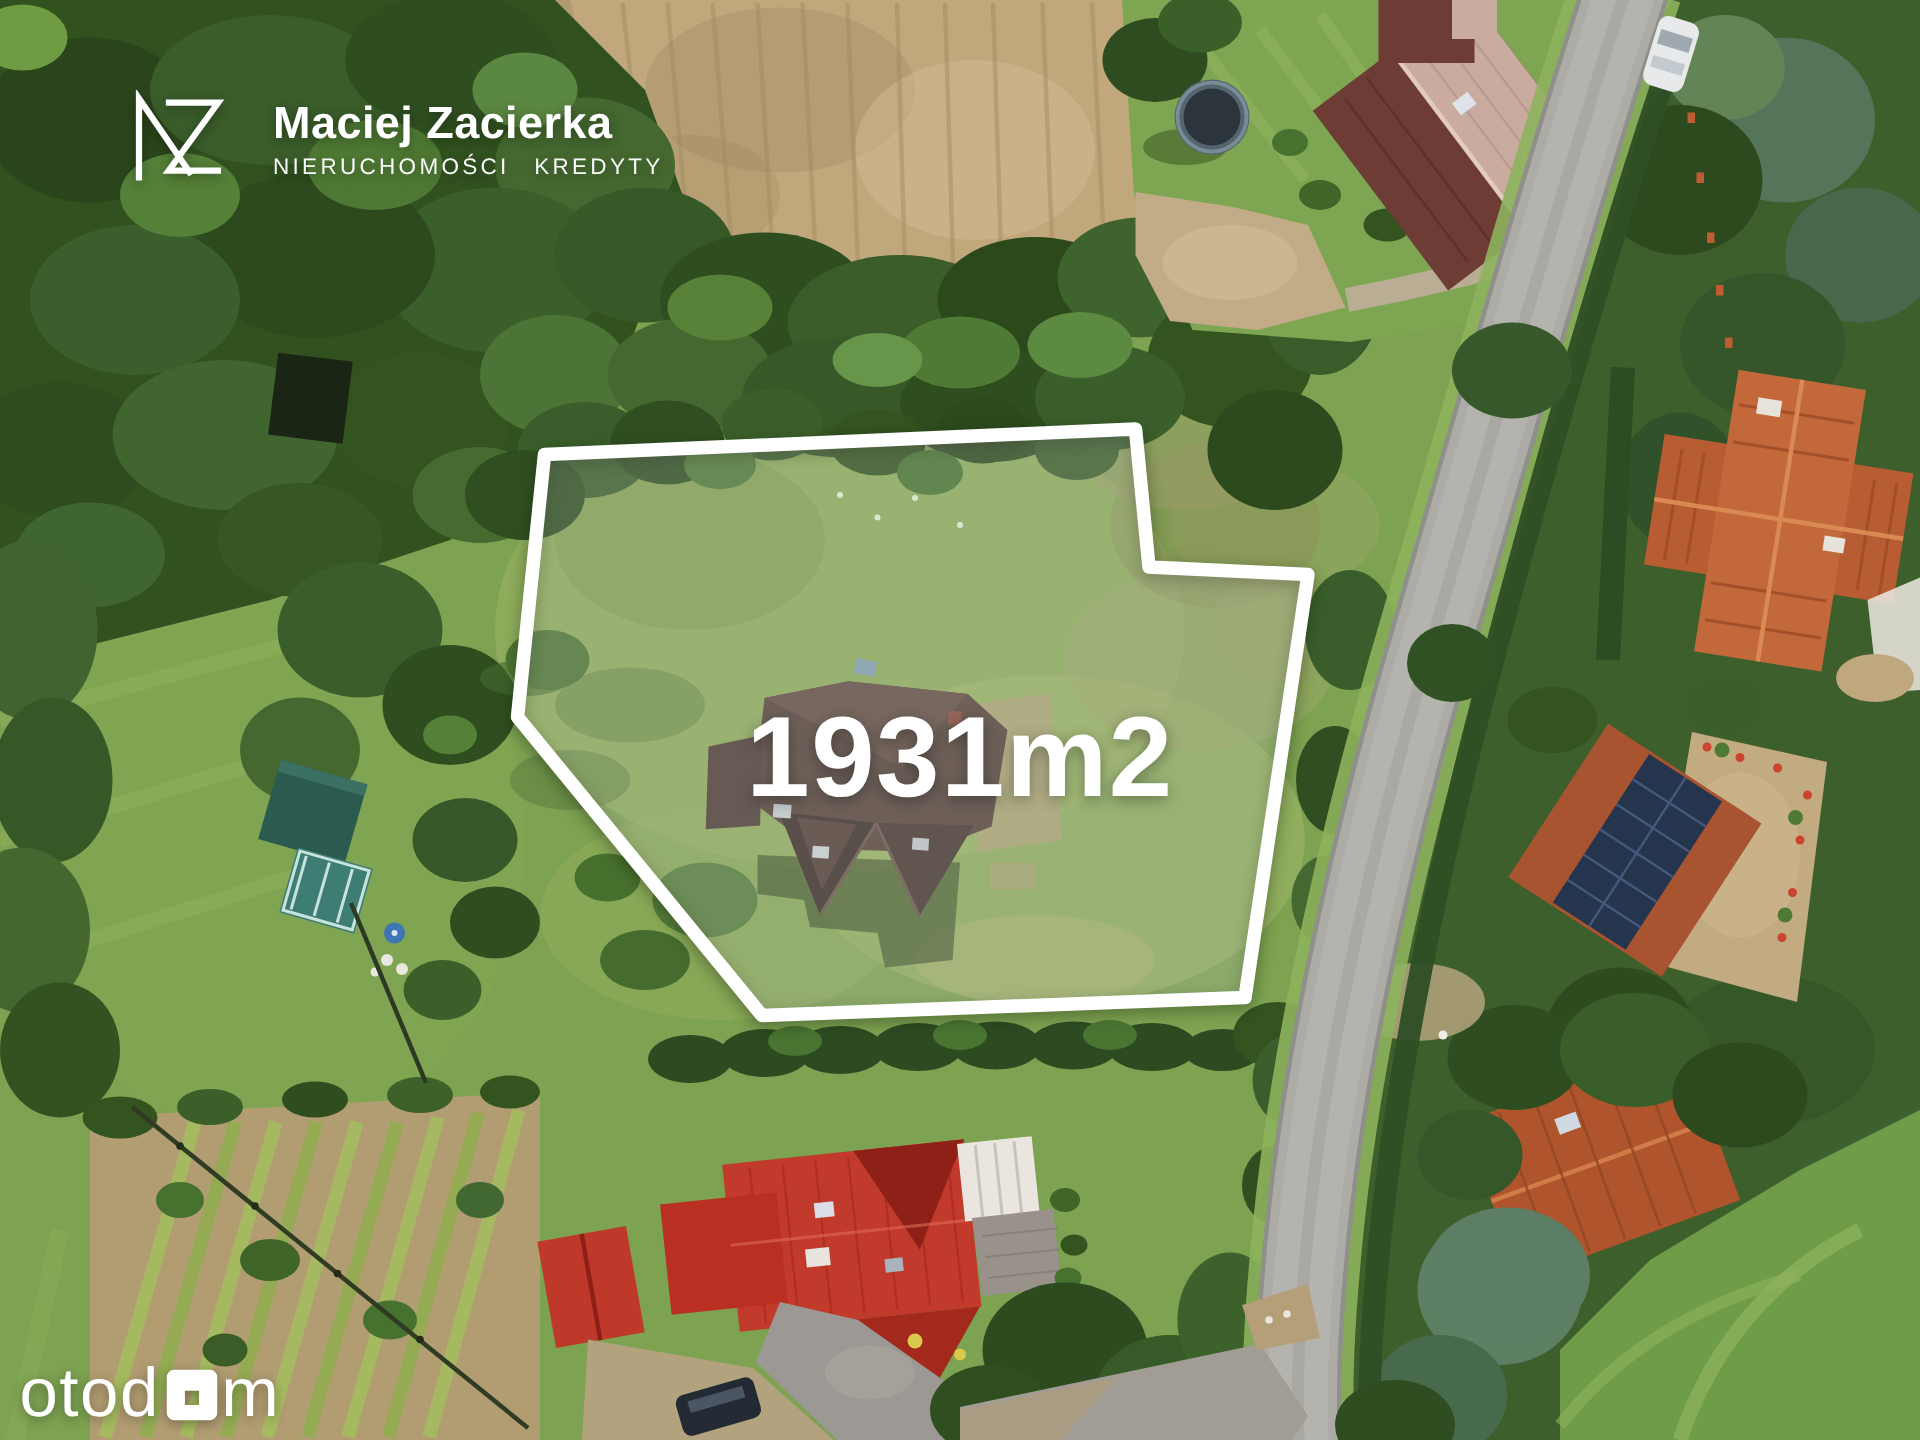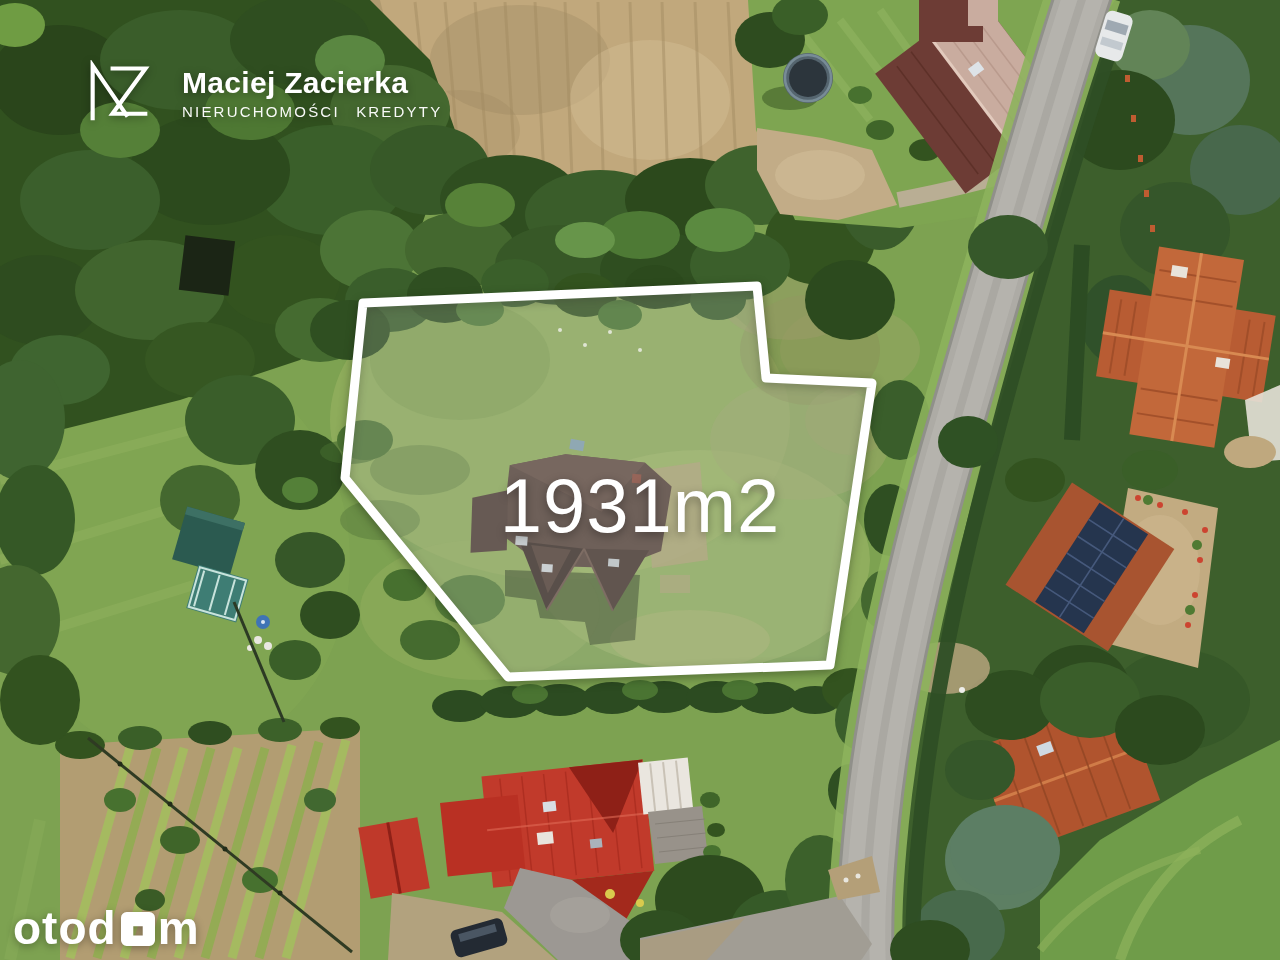--- a/index.html
+++ b/index.html
@@ -1,28 +1,28 @@
 <!DOCTYPE html>
 <html><head>
 <meta charset="utf-8">
 <style>
   html,body{margin:0;padding:0;background:#1a1a1a}
   .stage{position:relative;width:1280px;height:960px;overflow:hidden;
          font-family:"Liberation Sans","DejaVu Sans",sans-serif;background:#7da251}
   .scene{position:absolute;left:0;top:0}
   .overlay{position:absolute;left:0;top:0;filter:drop-shadow(0 3px 5px rgba(15,25,8,.4))}
   .area-label{position:absolute;left:640px;top:505px;transform:translate(-50%,-50%);
-              font-size:76px;font-weight:normal;color:#ffffff;letter-spacing:1px;white-space:nowrap;
+              font-size:76px;font-weight:bold;color:#ffffff;letter-spacing:1px;white-space:nowrap;
               text-shadow:0 3px 10px rgba(0,0,0,.35)}
   .brand{position:absolute;left:86px;top:60px;display:flex;align-items:center;gap:28px;color:#fff;
          filter:drop-shadow(0 2px 4px rgba(0,0,0,.35))}
   .brand-name{font-size:30px;font-weight:bold;letter-spacing:.3px;line-height:1.1}
   .brand-tagline{font-size:15px;font-weight:400;letter-spacing:2.2px;word-spacing:10px;opacity:.97;margin-top:4px}
-  .watermark{position:absolute;left:13px;top:911px;display:flex;align-items:center;color:#fff;
-             font-size:46px;font-weight:bold;letter-spacing:1px;line-height:.78;
+  .watermark{position:absolute;left:13px;top:911px;display:flex;align-items:flex-end;color:#fff;
+             font-size:46px;font-weight:normal;letter-spacing:1px;line-height:.78;
              filter:drop-shadow(0 2px 4px rgba(0,0,0,.35))}
   .watermark .sq{margin:0 3px 0 4px}
 </style>
 </head>
 <body>
 
 <div class="stage">
 
 <svg class="scene" width="1280" height="960" viewBox="0 0 1280 960">
 

